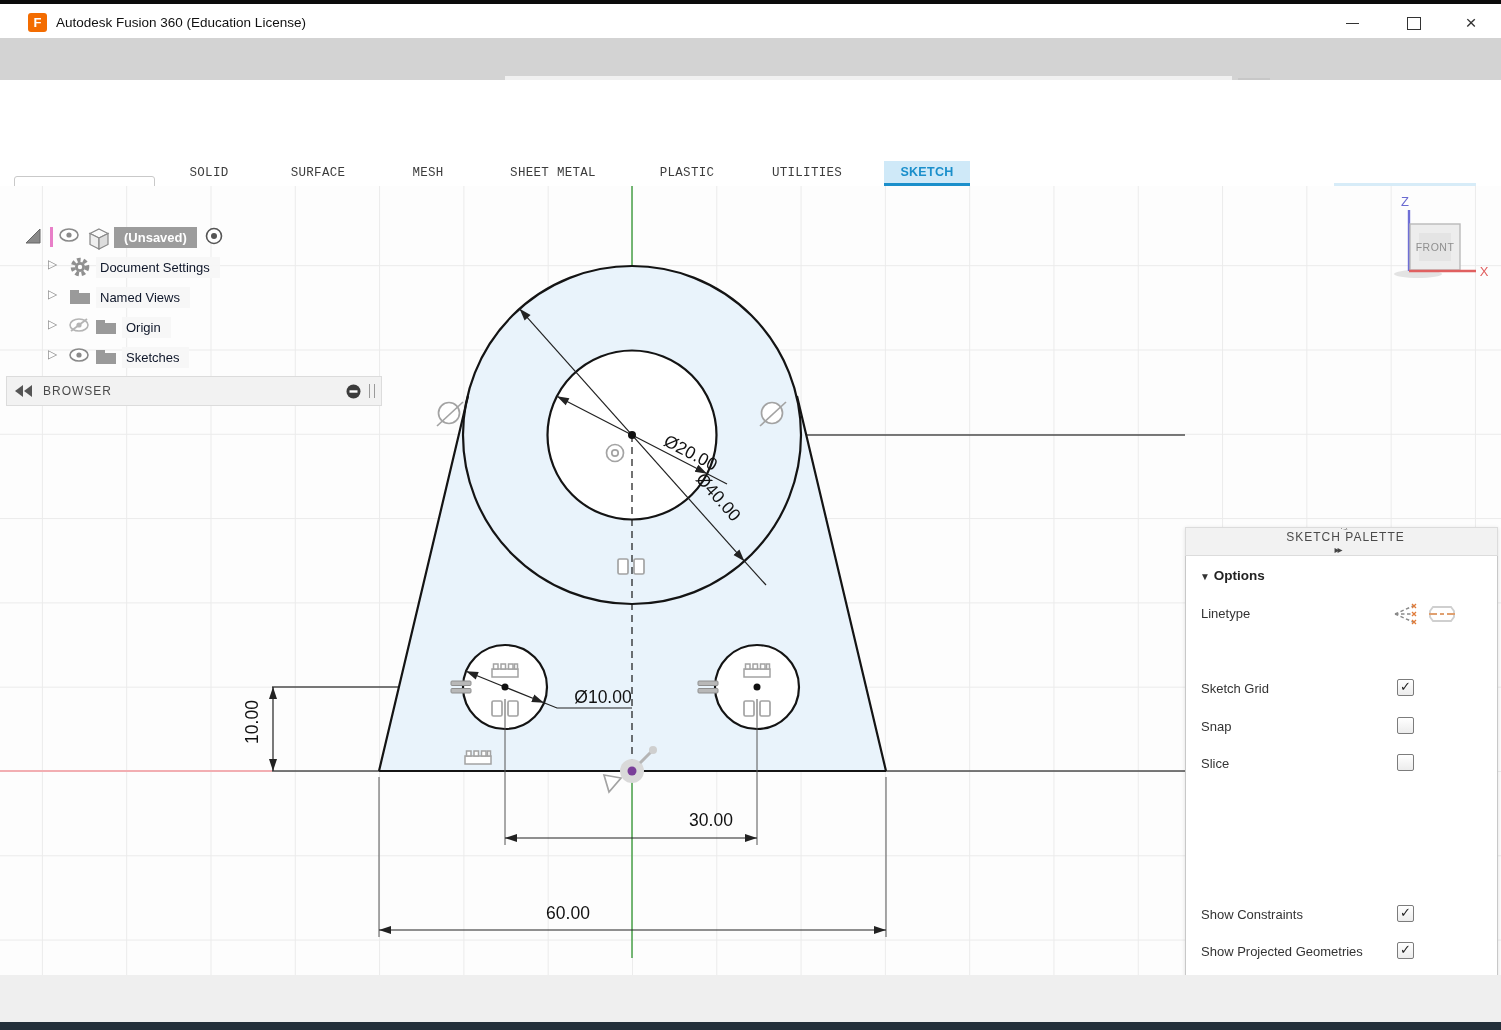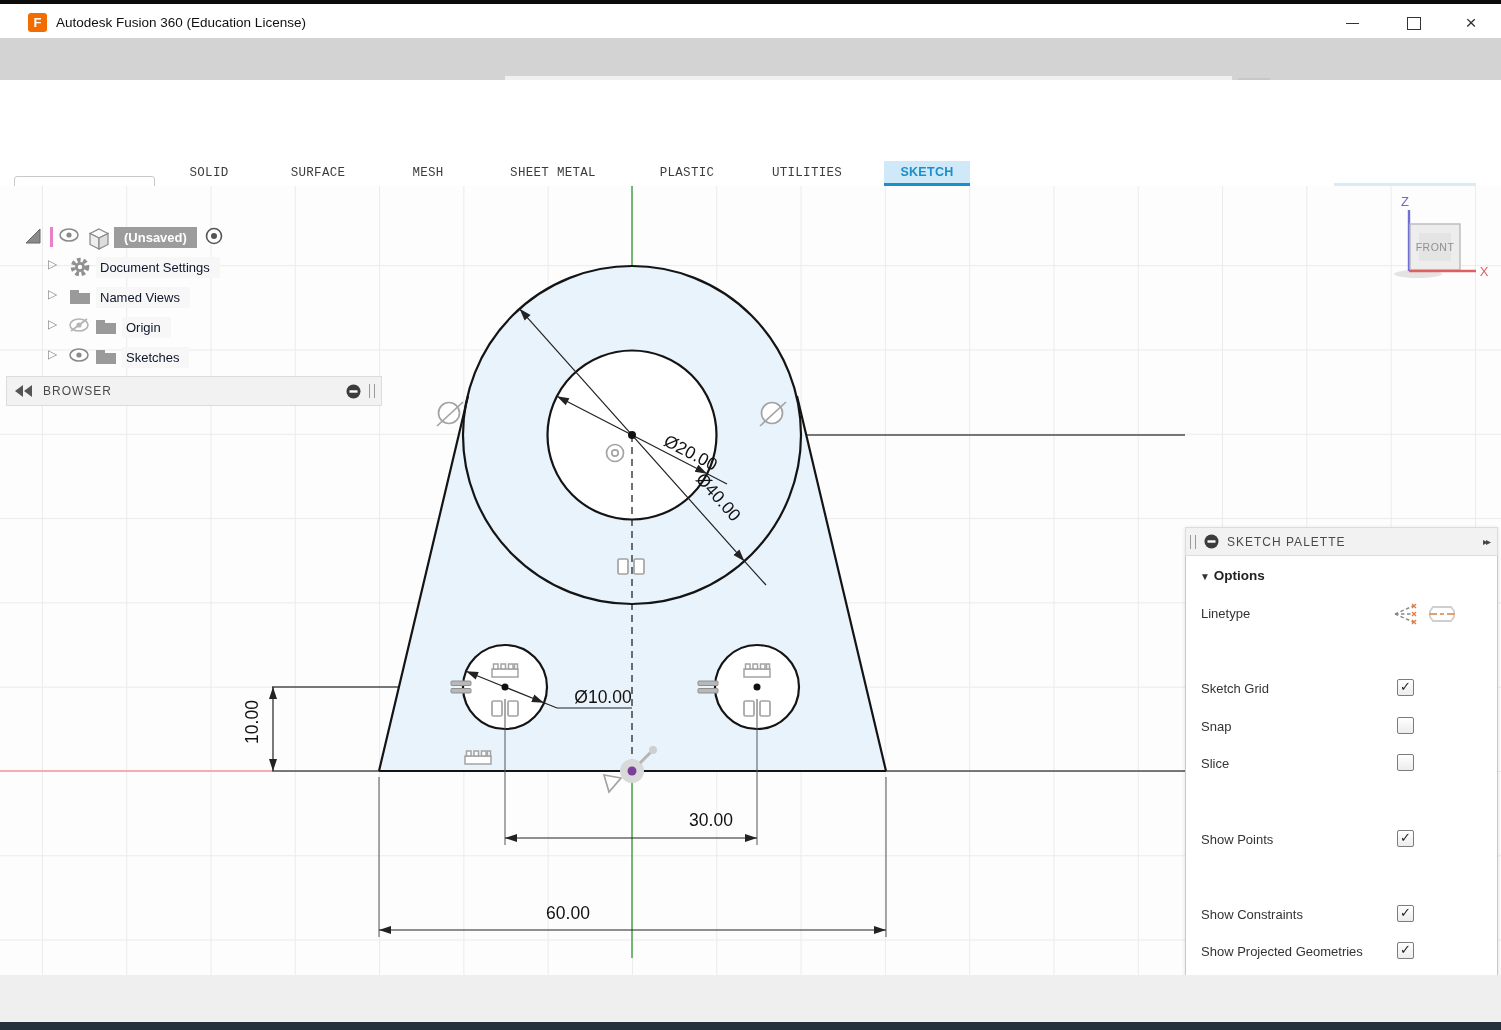--- a/index.html
+++ b/index.html
@@ -44,21 +44,21 @@
   .panelhead{background:#f2f2f2;border:1px solid #dcdcdc;display:flex;align-items:center;
      font-size:12px;color:#4a4a4a;letter-spacing:1px;justify-content:center;}
   #browser-head{position:absolute;left:6px;top:190px;width:374px;height:28px;}
   .brow{position:absolute;display:flex;align-items:flex-start;height:24px;}
   .brow .lbl{font-size:13px;color:#0f172a;background:rgba(246,246,246,.92);padding:3px 10px 3px 4px;}
   .chip-sel{background:#9c9c9c;color:#fff;font-weight:bold;font-size:13px;padding:3px 10px;}
   .expander{color:#888;font-size:12px;width:16px;}
   
   #palette{position:absolute;left:1185px;top:341px;width:311px;height:526px;background:#fff;
      border:1px solid #c8c8c8;box-shadow:0 1px 4px rgba(0,0,0,.12);}
-  #palette-head{position:absolute;left:-1px;top:-1px;width:311px;height:27px;}
+  #palette-head{position:absolute;left:-1px;top:-1px;width:311px;height:27px;flex-direction:column;}
   #palette-options-head{position:absolute;left:14px;top:40px;font-size:13.5px;font-weight:bold;color:#222;}
   .prow{position:absolute;left:0;width:100%;height:22px;}
   .prow .plbl{position:absolute;left:15px;top:2px;font-size:13px;color:#333;}
   .cb{position:absolute;left:211px;top:0;width:15px;height:15px;border:1.4px solid #7c7c7c;border-radius:2px;
       background:linear-gradient(#fff,#ececec);text-align:center;line-height:14px;font-size:13px;color:#222;}
   .cb::after{content:"";}
   .cb.on::after{content:"✓";}
   #palette-sep{position:absolute;left:0;top:481px;width:100%;border-top:1px solid #d4d4d4;}
   #finish-sketch-btn{position:absolute;left:196px;top:491px;width:99px;height:26px;background:#f0f0f0;
       border:1px solid #ababab;border-radius:2px;font-size:13px;color:#555;text-align:center;line-height:26px;}
@@ -549,24 +549,20 @@
       <span class="cb on"></span>
     </div>
     <div class="prow" style="top:189px">
       <span class="plbl">Snap</span>
       <span class="cb"></span>
     </div>
     <div class="prow" style="top:226px">
       <span class="plbl">Slice</span>
       <span class="cb"></span>
     </div>
-    <div class="prow" style="top:302px">
-      <span class="plbl">Show Points</span>
-      <span class="cb on"></span>
-    </div>
     <div class="prow" style="top:377px">
       <span class="plbl">Show Constraints</span>
       <span class="cb on"></span>
     </div>
     <div class="prow" style="top:414px">
       <span class="plbl">Show Projected Geometries</span>
       <span class="cb on"></span>
     </div>
     <div class="prow" style="top:452px">
       <span class="plbl">3D Sketch</span>

